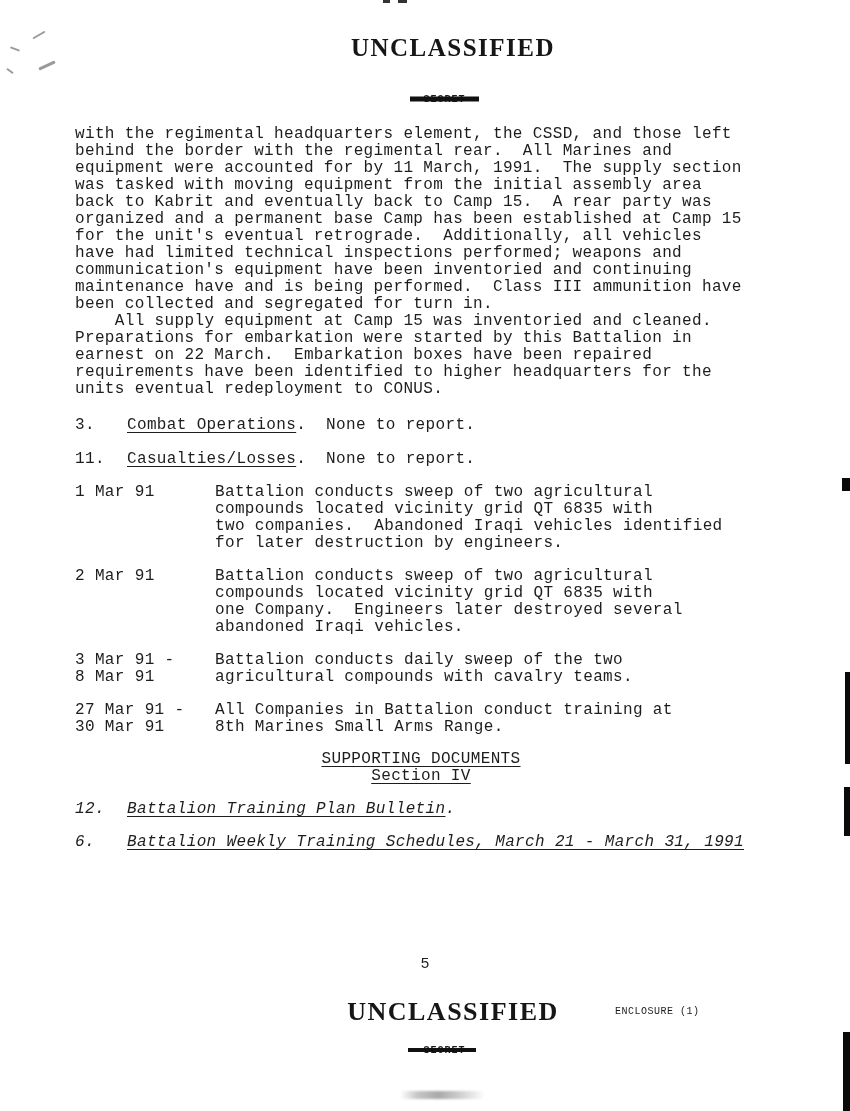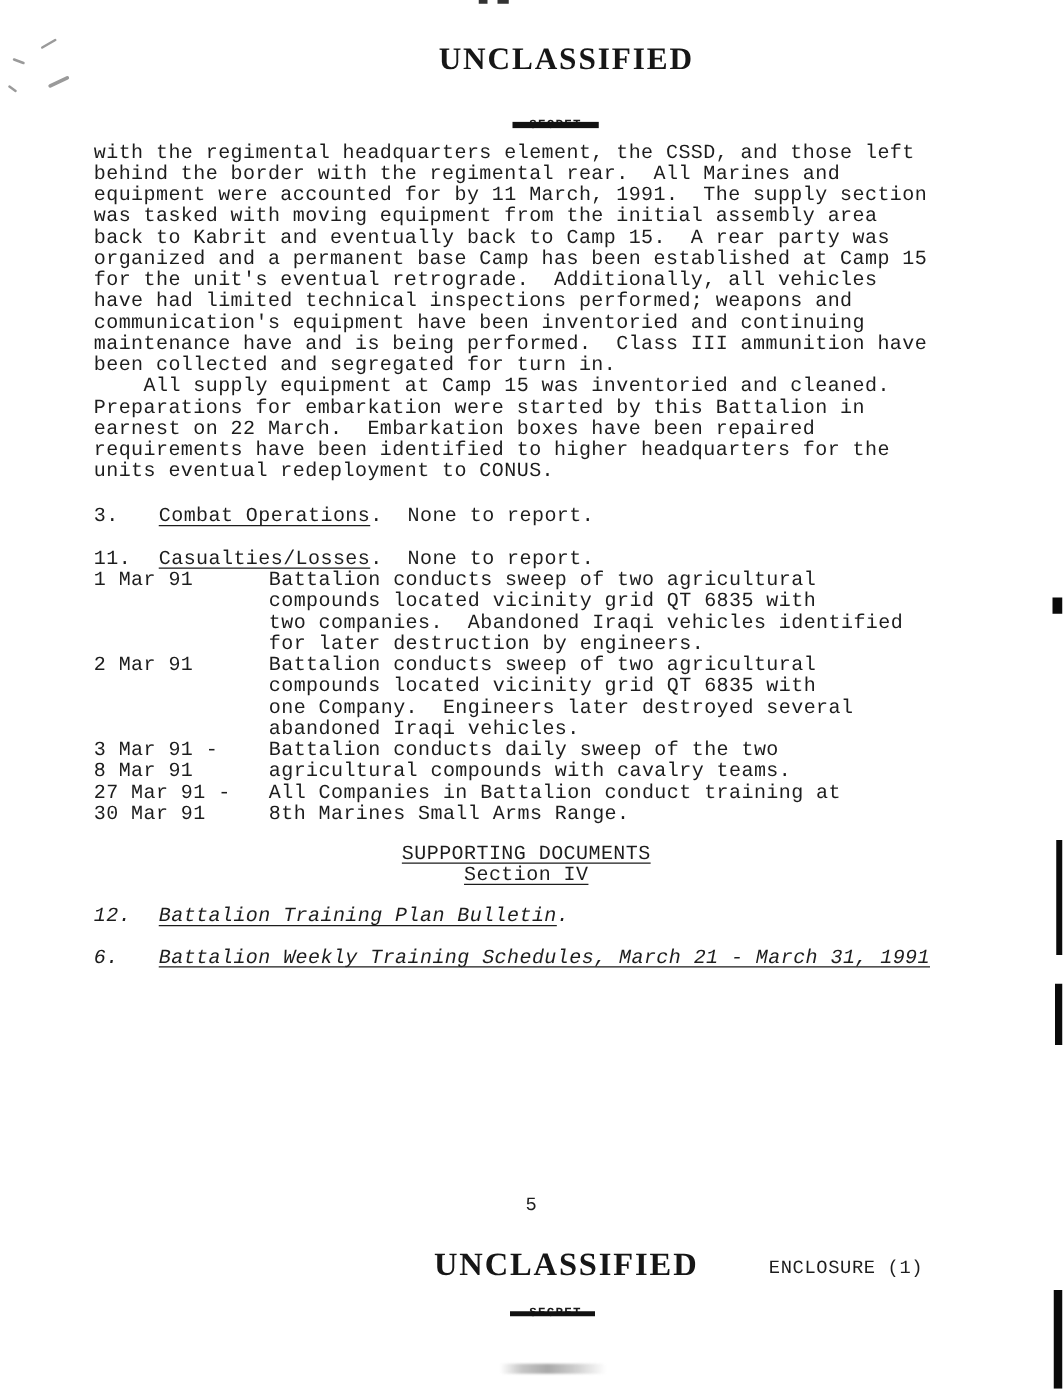--- a/index.html
+++ b/index.html
@@ -28,47 +28,47 @@
     font-size:10px; font-weight:bold; letter-spacing:1px; color:#1a1a1a;margin-left:39px;
   }
   .secret::after {
     content:""; position:absolute; left:-13px; right:-13px; top:46%;
     height:5px; background:#111; transform:translateY(-50%);
   }
   .secret-row.bottom .secret::after { height:4px; left:-15px; right:-10px; }
 
   
   .content {
-    position:absolute; left:75px; top:114px; width:692px;
+    position:absolute; left:75px; top:126px; width:692px;
     font-size:16px; line-height:17px; letter-spacing:0.35px;
   }
   .pre { white-space:pre-wrap; }
   p { margin:0; }
   .u { text-decoration:underline; text-underline-offset:3px; text-decoration-thickness:1px; }
 
   .item { margin-top:19px; }
   .item + .item { margin-top:17px; }
   .item .num { display:inline-block; width:52px; }
 
   .sec-head { margin-top:15px; text-align:center; }
 
-  .event { margin-top:0; display:flex; }
+  .event { margin-top:16px; display:flex; }
   .event .date { width:140px; flex:0 0 140px; }
   .event .desc { flex:1; }
 
   .doc-item { margin-top:16px;font-style:italic; }
   .doc-item .num { display:inline-block; width:52px; }
 
   
   .pagenum {
     position:absolute; top:956px; left:0; width:100%;
     text-align:center; font-size:15px;
   }
   .enclosure {
-    position:absolute; top:1006px; left:615px; font-size:15px; letter-spacing:0.5px;
+    position:absolute; top:1006px; left:615px; font-size:10px; letter-spacing:0.5px;
   }
 
   
   .artifact { position:absolute; background:#0a0a0a; }
   .art-sq   { left:842px; top:478px; width:8px;  height:13px; }
   .art-bar1 { left:845px; top:672px; width:5px;  height:92px; }
   .art-bar2 { left:844px; top:787px; width:6px;  height:49px; }
   .art-bar3 { left:843px; top:1032px; width:7px; height:79px; }
   .tick { position:absolute; background:#333; height:3px; top:0; }
   .tick1 { left:383px; width:7px; }

